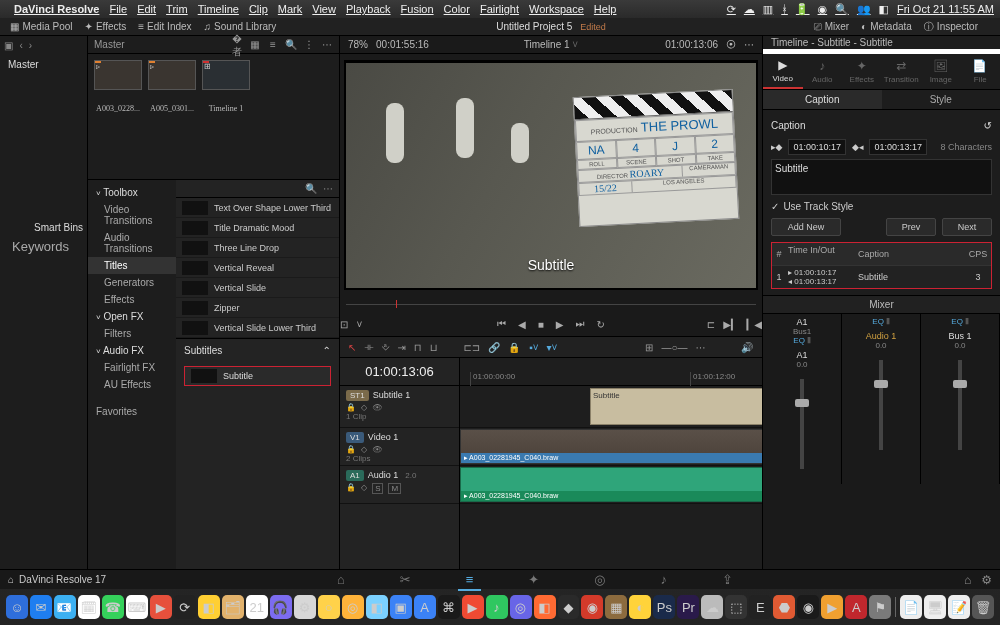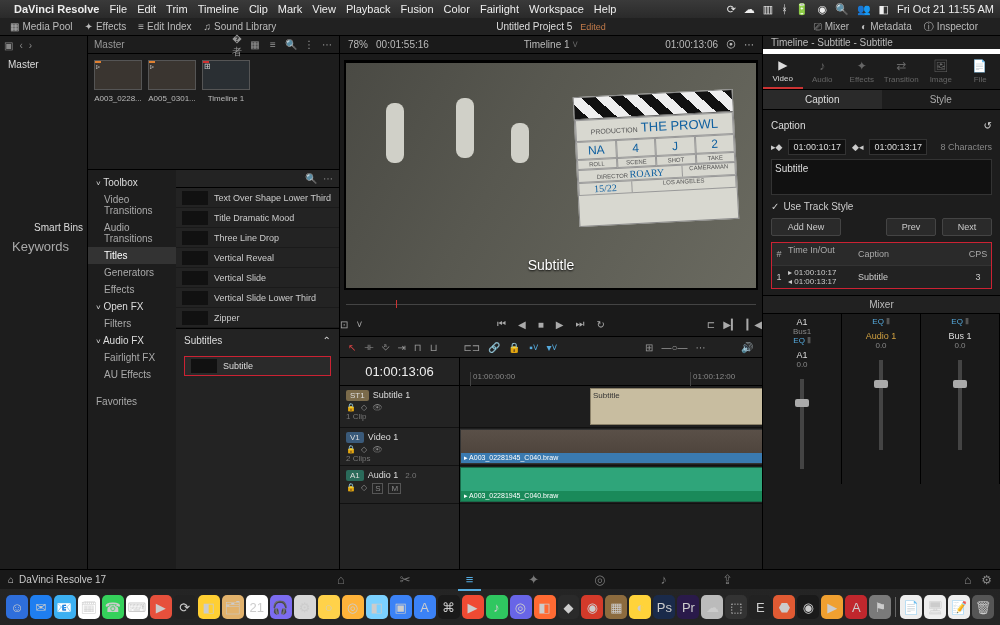--- a/index.html
+++ b/index.html
@@ -1,17 +1,17 @@
 <!DOCTYPE html>
 <html><head>
 <meta charset="utf-8">
 <style>
 * { margin: 0; padding: 0; box-sizing: border-box; font-family: -apple-system, "Helvetica Neue", Arial, sans-serif; }
 body { width: 1000px; height: 625px; background: #1a1a1a; color: #ccc; font-size: 10px; overflow: hidden; }
-.mac-menubar { height: 18px; background: linear-gradient(#3a3a3a,#2a2a2a); display:flex; align-items:center; padding:0 6px; font-size:11px; color:#eee;}
+.mac-menubar { height: 18px; background: linear-gradient(#3a3a3a,#2a2a2a); display:flex; align-items:center; padding:0 6px; font-size:11px; color:#eee;text-decoration:underline;}
 .mac-menubar .apple { margin-right:8px; }
 .mac-menubar .mitem { margin-right:10px; }
 .mac-menubar .spacer { flex:1; }
 .mac-menubar .ricon { margin-left:8px; font-size:11px; }
 
 .app-toolbar { height: 18px; background:#212121; display:flex; align-items:center; padding:0 10px; font-size:10px; color:#bbb; border-bottom:1px solid #000;}
 .app-toolbar .tbtn { margin-right:12px; display:flex; align-items:center; gap:3px;}
 .app-toolbar .center { flex:1; text-align:center; }
 .app-toolbar .title-row { display:flex; gap:8px; justify-content:center; align-items:center;}
 .app-toolbar .edited { color:#c07a4a; font-size:9px;}
@@ -26,21 +26,21 @@
 .col-media { width: 252px; background:#1d1d1d; border-right:1px solid #000; display:flex; flex-direction:column;}
 .media-header { height:18px; display:flex; align-items:center; gap:6px; padding:0 6px; color:#999; border-bottom:1px solid #000;}
 .media-header .mhead { flex:1; }
 .media-header .mico { width:12px; text-align:center;}
 .clips { display:flex; gap:6px; padding:6px;}
 .clip { width:48px; }
 .clip .thumb { width:48px; height:30px; background:#3a3530; border:1px solid #555; position:relative;}
 .clip .thumb.tl { background:#2a2f33;}
 .clip .thumb .cic { position:absolute; top:1px; left:1px; font-size:8px; color:#ccc;}
 .clip .thumb .bar { position:absolute; top:0; left:0; width:6px; height:2px;}
-.clip .lbl { font-size:8px; color:#bbb; text-align:center; white-space:nowrap; overflow:hidden; margin-top:4px;}
+.clip .lbl { font-size:8px; color:#bbb; text-align:center; white-space:nowrap; overflow:hidden; margin-top:14px;font-family:Liberation Serif, serif;}
 
 .effects-panel { flex:1; display:flex; border-top:1px solid #000; margin-top:60px;}
 .eff-cats { width:88px; background:#1d1d1d; padding:4px 0; font-size:10px;}
 .eff-cats .cat { padding:3px 8px; color:#aaa; }
 .eff-cats .cat.head { color:#ddd; }
 .eff-cats .cat.sub { padding-left:16px; }
 .eff-cats .cat.sel { background:#333; color:#fff;}
 .eff-list { flex:1; background:#232323; overflow:hidden;}
 .eff-list .searchrow{ height:18px; border-bottom:1px solid #000; display:flex; align-items:center; justify-content:flex-end; padding-right:6px; color:#888;}
 .eff-list .effrow { display:flex; align-items:center; height:20px; border-bottom:1px solid #1a1a1a; font-size:9px; color:#ccc;}
@@ -266,25 +266,25 @@
             <div class="effrow">
               <div class="eth"></div>
               <span>Vertical Reveal</span>
             </div>
             <div class="effrow">
               <div class="eth"></div>
               <span>Vertical Slide</span>
             </div>
             <div class="effrow">
               <div class="eth"></div>
-              <span>Vertical Slide Lower Third</span>
+              <span>Zipper</span>
             </div>
             <div class="effrow">
               <div class="eth"></div>
-              <span>Zipper</span>
+              <span>Vertical Slide Lower Third</span>
             </div>
           </div>
         <div class="subt-head">
             <span>Subtitles</span>
             <span>⌃</span>
           </div>
         <div class="subt-row">
             <div class="eth"></div>
             <span>Subtitle</span>
           </div>

